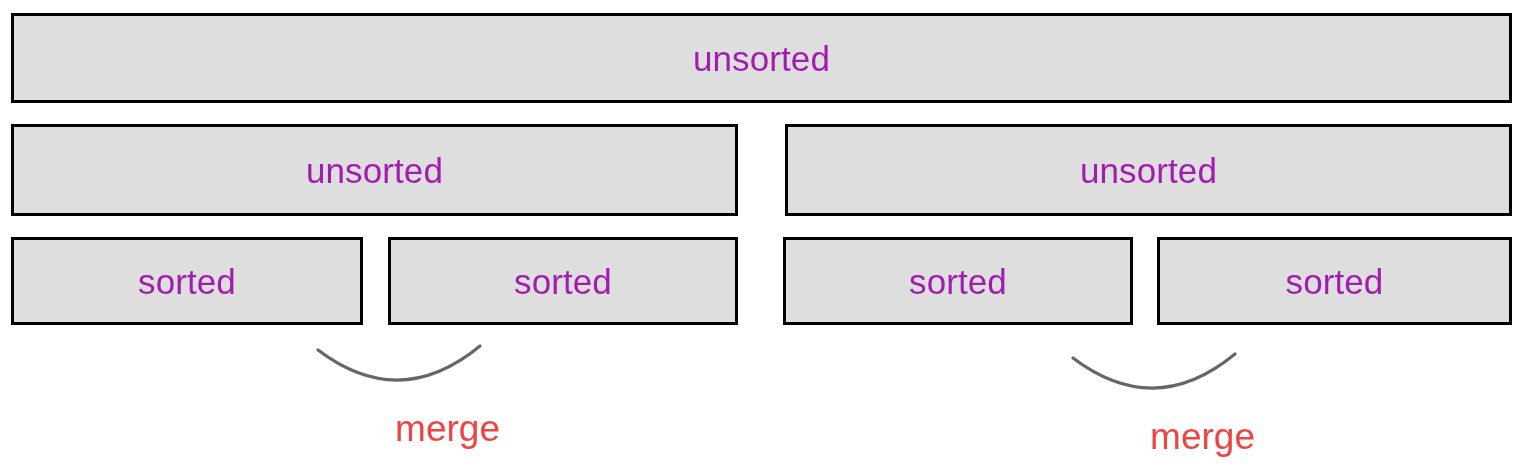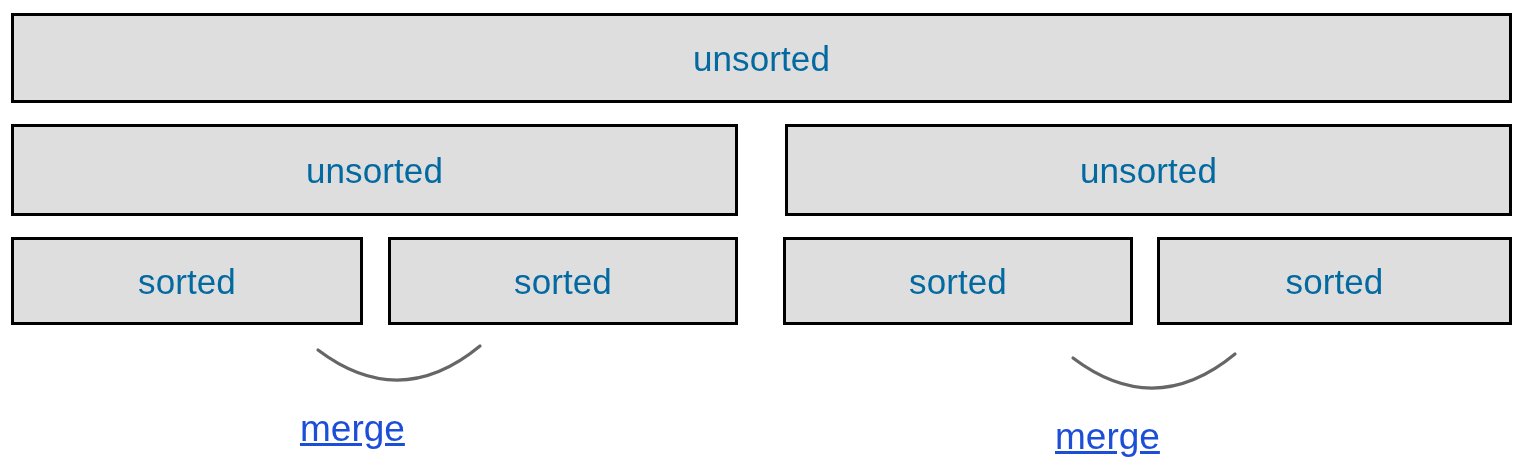--- a/index.html
+++ b/index.html
@@ -23,21 +23,21 @@
     background: #dedede;
     border: 3px solid #000000;
     display: flex;
     align-items: center;
     justify-content: center;
   }
   .box-label {
     font-family: "Liberation Sans", sans-serif;
     font-size: 35px;
     line-height: 1;
-    color: #0369a1;
+    color: #a21caf;
     letter-spacing: 0.1px;
     user-select: none;
   }
   
   #box-root      { left: 11px;   top: 13px;  width: 1501px; height: 90px; }
   
   #box-half-1    { left: 11px;   top: 124px; width: 727px;  height: 92px; }
   #box-half-2    { left: 785px;  top: 124px; width: 727px;  height: 92px; }
   
   #box-quarter-1 { left: 11px;   top: 237px; width: 352px;  height: 88px; }
@@ -57,27 +57,26 @@
     top: 0;
     width: 200px;
     height: 60px;
     overflow: visible;
   }
   .merge-label {
     position: absolute;
     top: 70px;
     left: 0;
     width: 200px;
-    text-align: left;
+    text-align: right;
     font-family: "Liberation Sans", sans-serif;
     font-size: 37px;
     line-height: 1;
-    color: #1d4ed8;
+    color: #ef4444;
     user-select: none;
-    text-decoration: underline;
   }
 </style>
 </head>
 <body>
 
 <div id="canvas">
 
   <div class="box" id="box-root">
     <span class="box-label">unsorted</span>
   </div>

